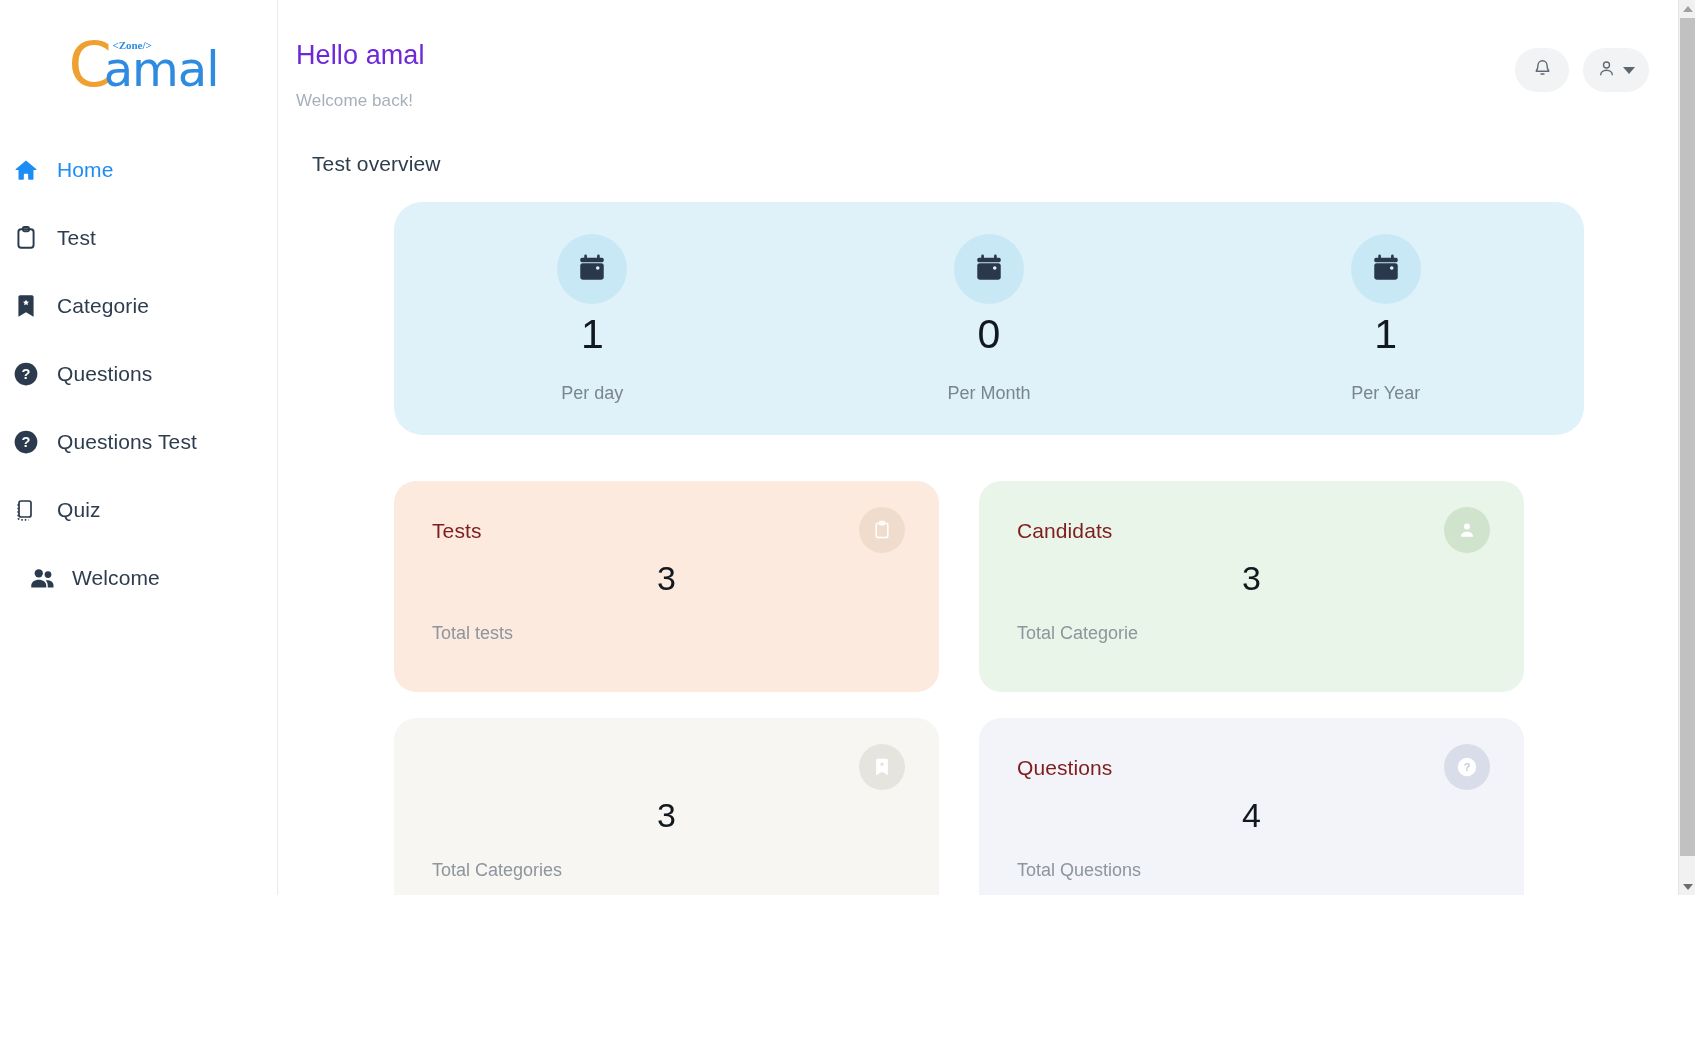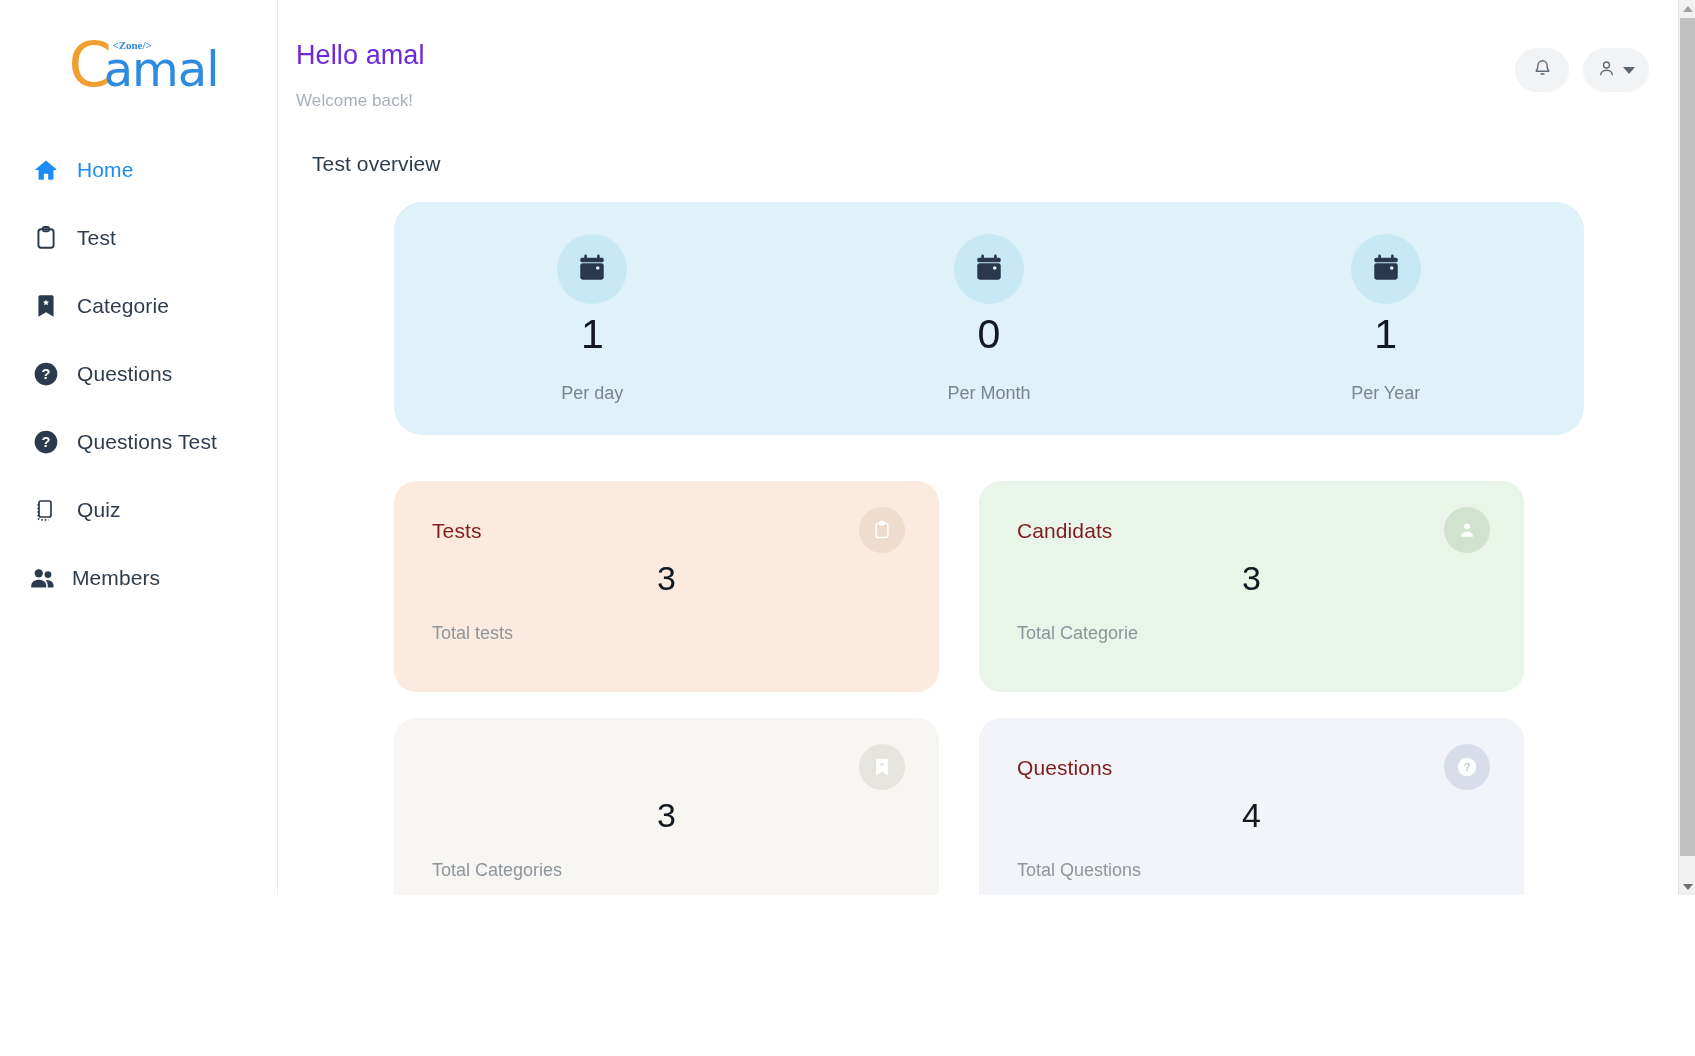--- a/index.html
+++ b/index.html
@@ -63,21 +63,21 @@
     color: #2e8be0;
     letter-spacing: 0px;
   }
 
   .nav { margin-top: 18px; }
   .nav-item {
     display: flex;
     align-items: center;
     height: 44px;
     margin-bottom: 24px;
-    padding-left: 33px;
+    padding-left: 13px;
     cursor: pointer;
     text-decoration: none;
   }
   .nav-icon {
     width: 30px;
     min-width: 30px;
     display: flex;
     align-items: center;
     justify-content: flex-start;
     color: #2b3a4d;
@@ -366,21 +366,21 @@
 
       <div class="nav-item" style="padding-left:28px">
         <span class="nav-icon">
           <svg width="30" height="30" viewBox="0 0 24 24" fill="currentColor">
               <circle cx="8.6" cy="8.2" r="3.3"></circle>
               <circle cx="16" cy="9.2" r="2.7"></circle>
               <path d="M2.6 18.2c0-3 2.7-4.8 6-4.8s6 1.8 6 4.8v1.3H2.6v-1.3z"></path>
               <path d="M15.2 13.8c2.8 0 5.2 1.5 5.2 4.1v1.6h-4.6v-1.6c0-1.6-.6-3-1.6-4 .3 0 .6-.1 1-.1z"></path>
             </svg>
         </span>
-        <span class="nav-label">Members</span>
+        <span class="nav-label">Welcome</span>
       </div>
 
     </nav>
   </aside>
 
   <section class="main">
 
     <header class="topbar">
       <div>
         <div class="greet-title">Hello amal</div>

